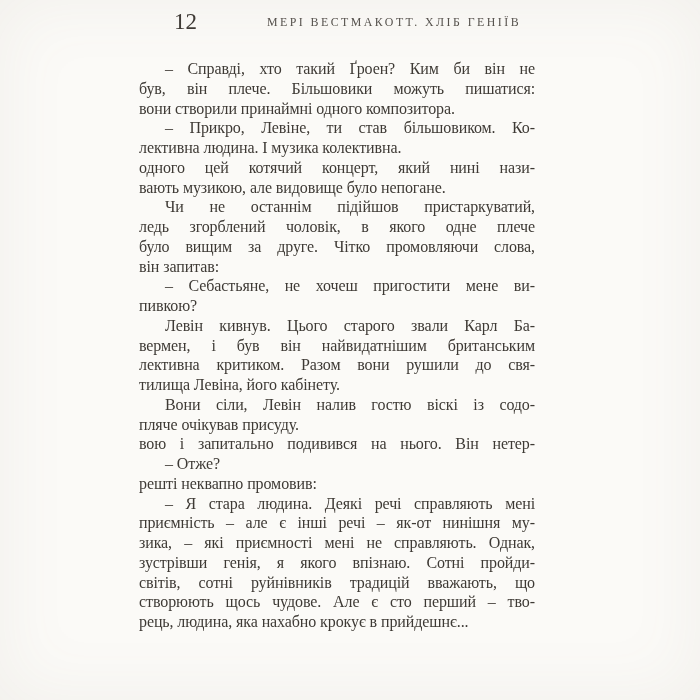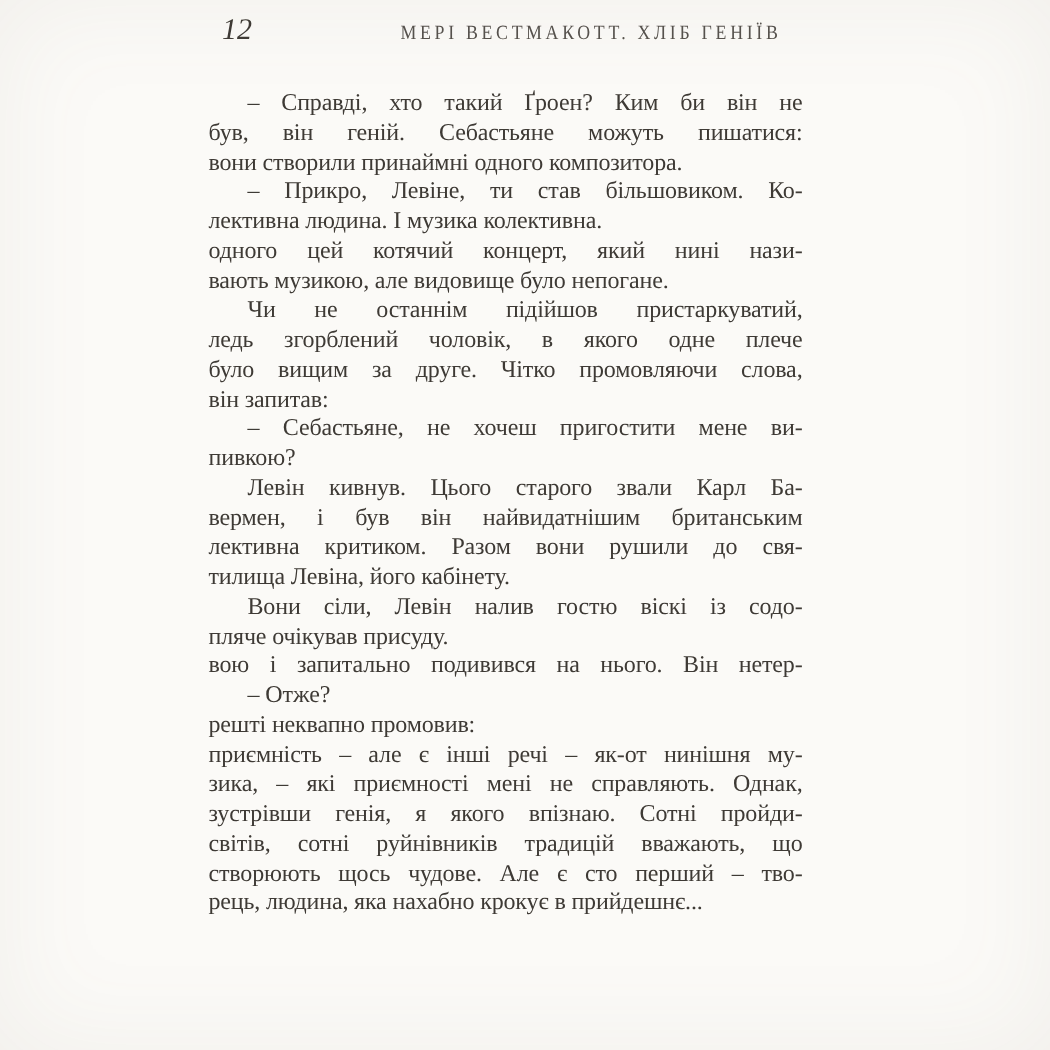--- a/index.html
+++ b/index.html
@@ -21,24 +21,23 @@
   
   .page::after {
     content: "";
     position: absolute;
     inset: 0;
     pointer-events: none;
     box-shadow: inset 0 0 70px rgba(125, 115, 98, 0.08);
   }
   .page-number {
     position: absolute;
-    left: 148px;
+    left: 174px;
     top: 9px;
-    font-size: 20px;
-    font-style: italic;
+    font-size: 23px;
     color: var(--text, #3e3a35);
   }
   .running-title {
     position: absolute;
     left: 394px;
     top: 14px;
     transform: translateX(-50%) scaleX(0.88);
     transform-origin: center top;
     font-size: 13.5px;
     letter-spacing: 2.8px;
@@ -66,41 +65,42 @@
   }
 </style>
 </head>
 <body>
 
 <div class="page">
   <div class="page-number">12</div>
   <div class="running-title">МЕРІ ВЕСТМАКОТТ. ХЛІБ ГЕНІЇВ</div>
   <div class="body-text">
       <div class="line indent">– Справді, хто такий Ґроен? Ким би він не</div>
-      <div class="line">був, він геній. Себастьяне можуть пишатися:</div>
+      <div class="line">був, він плече. Більшовики можуть пишатися:</div>
       <div class="line para-end">вони створили принаймні одного композитора.</div>
       <div class="line indent">– Прикро, Левіне, ти став більшовиком. Ко-</div>
       <div class="line para-end">лективна людина. І музика колективна.</div>
       <div class="line">одного цей котячий концерт, який нині нази-</div>
       <div class="line para-end">вають музикою, але видовище було непогане.</div>
       <div class="line indent">Чи не останнім підійшов пристаркуватий,</div>
       <div class="line">ледь згорблений чоловік, в якого одне плече</div>
       <div class="line">було вищим за друге. Чітко промовляючи слова,</div>
       <div class="line para-end">він запитав:</div>
       <div class="line indent">– Себастьяне, не хочеш пригостити мене ви-</div>
       <div class="line para-end">пивкою?</div>
       <div class="line indent">Левін кивнув. Цього старого звали Карл Ба-</div>
       <div class="line">вермен, і був він найвидатнішим британським</div>
       <div class="line">лективна критиком. Разом вони рушили до свя-</div>
       <div class="line para-end">тилища Левіна, його кабінету.</div>
       <div class="line indent">Вони сіли, Левін налив гостю віскі із содо-</div>
       <div class="line para-end">пляче очікував присуду.</div>
       <div class="line">вою і запитально подивився на нього. Він нетер-</div>
       <div class="line indent para-end">– Отже?</div>
       <div class="line para-end">решті неквапно промовив:</div>
+      <div class="line indent">– Я стара людина. Деякі речі справляють мені</div>
       <div class="line">приємність – але є інші речі – як-от нинішня му-</div>
       <div class="line">зика, – які приємності мені не справляють. Однак,</div>
       <div class="line">зустрівши генія, я якого впізнаю. Сотні пройди-</div>
       <div class="line">світів, сотні руйнівників традицій вважають, що</div>
       <div class="line">створюють щось чудове. Але є сто перший – тво-</div>
       <div class="line para-end">рець, людина, яка нахабно крокує в прийдешнє...</div>
     </div>
 </div>
 
 </body></html>

